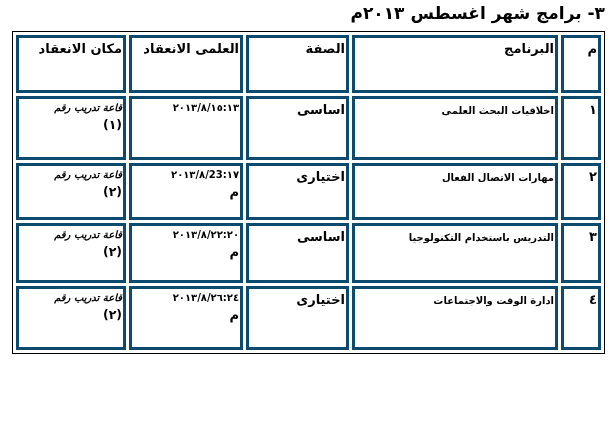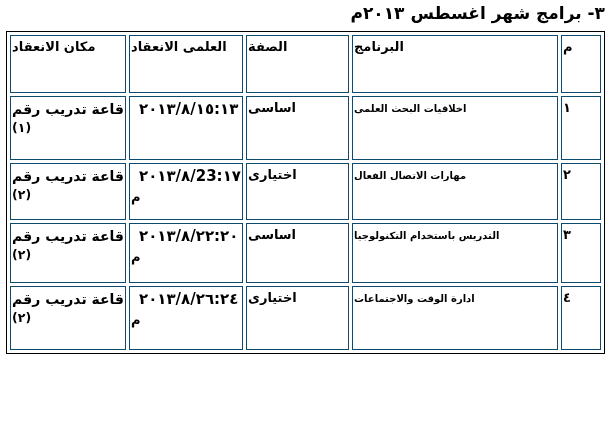--- a/index.html
+++ b/index.html
@@ -13,43 +13,43 @@
     position:absolute;top:3px;right:10px;
     font-size:17px;white-space:nowrap;letter-spacing:0;
   }
   table.programs{
     position:absolute;top:31px;right:10px;
     border-collapse:separate;border-spacing:3px;
     border:1px solid #000;background:#fff;
     table-layout:fixed;
   }
   table.programs td{
-    border:1px solid #0c4a6e;
+    border:3px solid #0c4a6e;
     box-sizing:border-box;
-    vertical-align:top;text-align:left;
+    vertical-align:top;text-align:right;
     padding:2px 1px 0 1px;
     font-size:13px;line-height:1.45;
     overflow:hidden;
   }
   col.c-num{width:40px;}
   col.c-prog{width:206px;}
   col.c-type{width:103px;}
   col.c-date{width:114px;}
   col.c-place{width:110px;}
   tr.r-head td{height:58px;}
   tr.r-section td{height:59px;}
   tr.r-1 td{height:64px;}
   tr.r-2 td{height:57px;}
   tr.r-3 td{height:60px;}
   tr.r-4 td{height:64px;}
   .section-cell{font-size:14px;padding-top:5px;}
   .prog{white-space:nowrap;font-size:10px;}
-  .hall{white-space:nowrap;font-size:14px;}
+  .hall{white-space:nowrap;font-size:10px;font-style:italic;}
   .hall-no{font-size:12.5px;}
-  .date-line{direction:ltr;font-size:15px;white-space:nowrap;padding-left:8px;}
+  .date-line{direction:ltr;font-size:10px;white-space:nowrap;padding-left:8px;}
   .date-suffix{font-size:13px;}
   .hdr{white-space:nowrap;}
 </style>
 </head>
 <body>
 
 <div class="page">
 
   <div class="doc-title">٣- برامج شهر اغسطس ٢٠١٣م</div>
 

